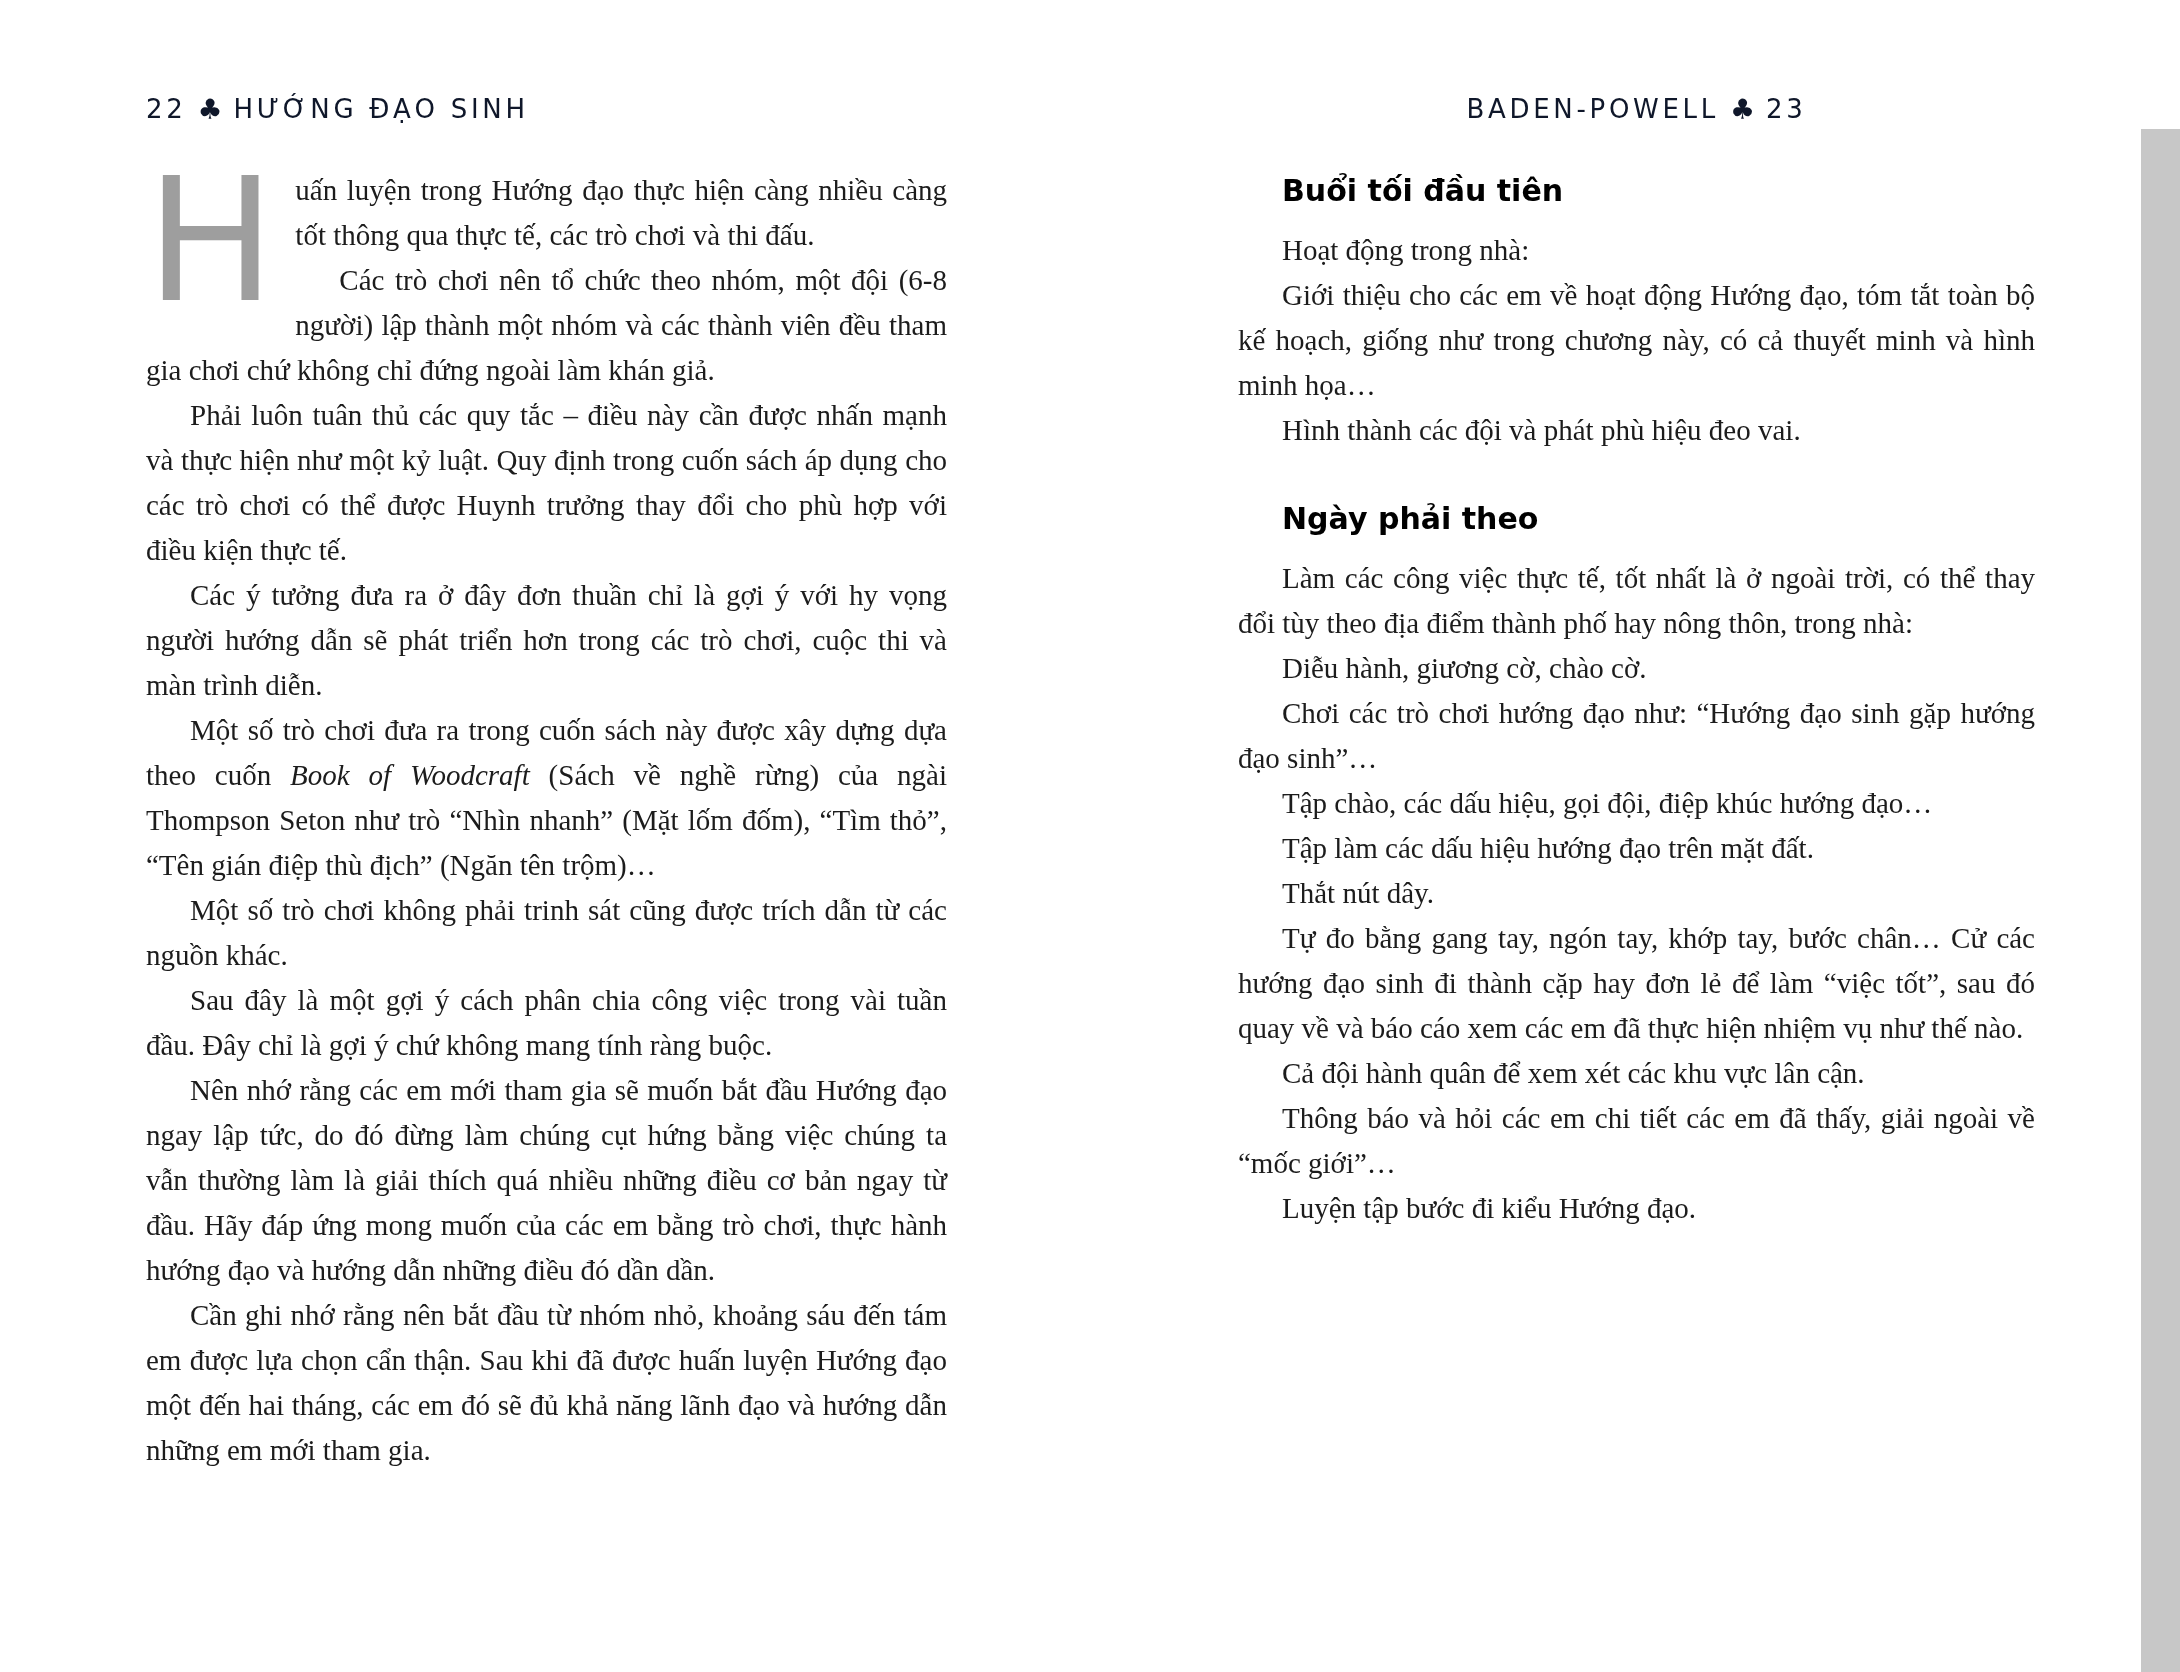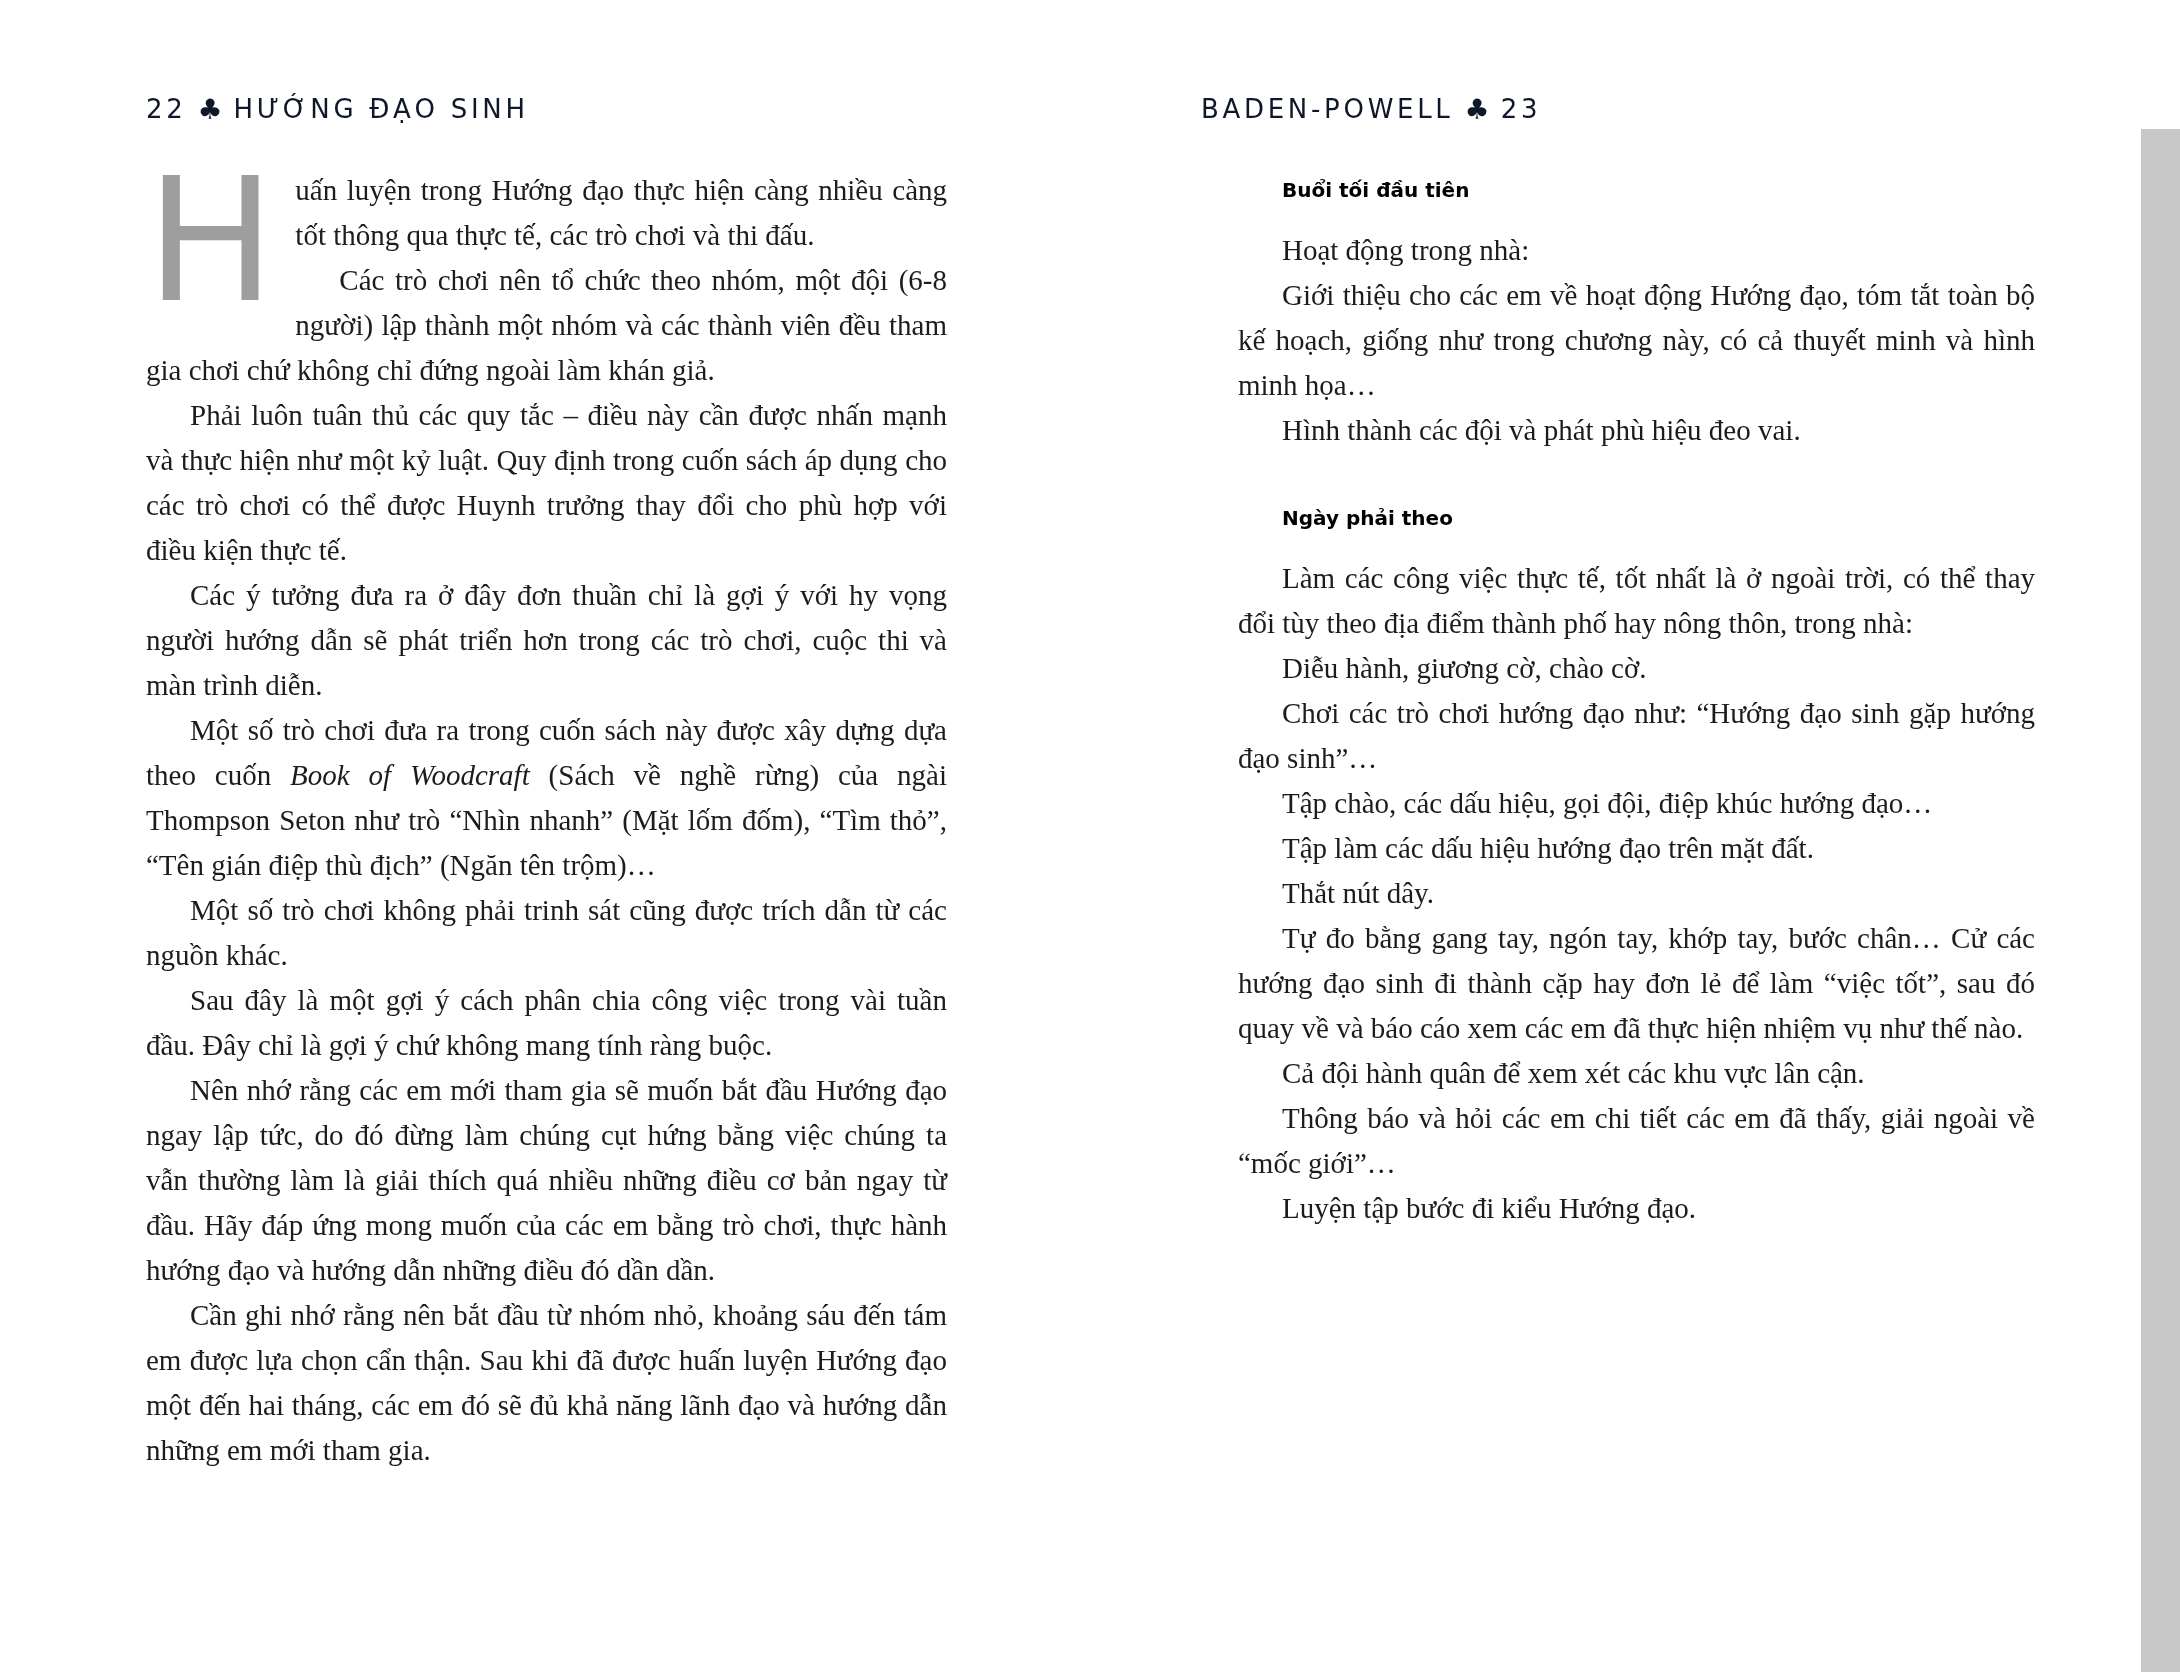--- a/index.html
+++ b/index.html
@@ -11,21 +11,21 @@
     font-family:"Liberation Serif","DejaVu Serif",serif;
     color:#1c1c1c;
   }
   .running-head{
     position:absolute;top:92px;
     font-family:"DejaVu Sans","Liberation Sans",sans-serif;
     font-size:26px;letter-spacing:3.7px;color:#0f172a;
     white-space:nowrap;
   }
   .left-head{left:146px;}
-  .right-head{left:1201px;width:797px;text-align:left;}
+  .right-head{left:1238px;width:797px;text-align:center;}
   .clover{letter-spacing:0;margin:0 11px;font-size:28px;display:inline-block;transform:translateY(0.9px);}
   .page-body{
     position:absolute;top:168px;
     text-align:justify;
     font-size:29px;line-height:45px;
   }
   .left-body{left:146px;width:801px;}
   .right-body{left:1238px;width:797px;}
   .page-body p{margin:0;text-indent:44px;}
   .page-body p.first-para{text-indent:0;}
@@ -33,21 +33,21 @@
     float:left;
     font-family:"DejaVu Sans","Liberation Sans",sans-serif;
     font-weight:400;
     font-size:172px;line-height:138px;height:137px;
     color:#9e9e9e;
     margin:3.7px 20px 0 0;
   }
   em{font-style:italic;}
   .section-heading{
     font-family:"DejaVu Sans","Liberation Sans",sans-serif;
-    font-size:20px;font-weight:700;color:#000;
+    font-size:30px;font-weight:700;color:#000;
     margin:0 0 14.8px 44px;text-align:left;
   }
   .section + .section{margin-top:43px;}
   .scan-edge{
     position:absolute;right:0;top:129px;bottom:0;width:40px;
     background:#c7c7c7;
   }
 </style>
 </head>
 <body>

